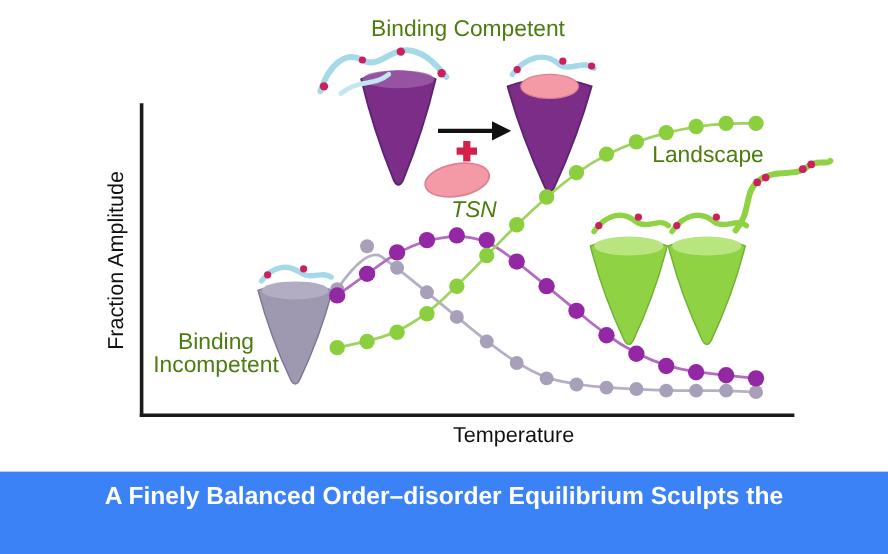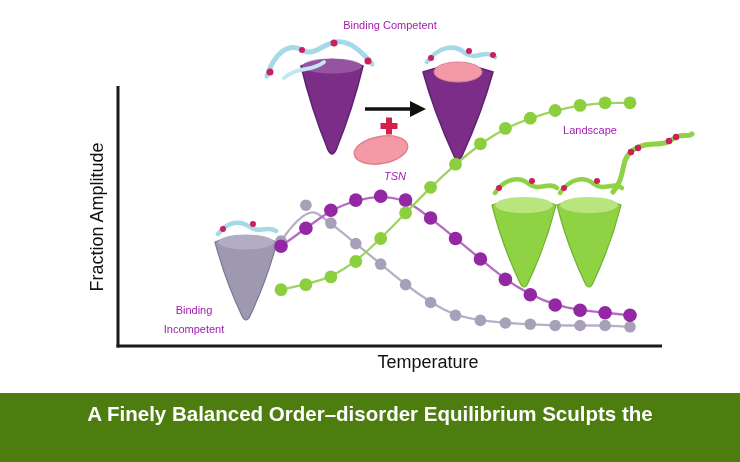--- a/index.html
+++ b/index.html
@@ -10,38 +10,38 @@
     height: 462px;
     background: #ffffff;
     overflow: hidden;
     font-family: "Liberation Sans", sans-serif;
   }
   .illus { position: absolute; z-index: 1; }
   .plot-svg { position: absolute; left: 0; top: 0; z-index: 3; pointer-events: none; }
   .axis { stroke: #1a1a1a; stroke-width: 3; }
   .lbl {
     position: absolute; z-index: 4;
-    font-size: 11px; color: #a21caf;
+    font-size: 19px; color: #4d7c0f;
     text-align: center; line-height: 18.5px;
     white-space: nowrap;
   }
   .axis-label {
     position: absolute; z-index: 4;
     font-size: 18px; color: #111111;
     text-align: center; white-space: nowrap;
   }
   .ylabel {
     left: 97px; top: 217px;
     transform: translate(-50%, -50%) rotate(-90deg);
   }
   .xlabel { left: 328px; top: 352px; width: 200px; }
   .banner {
     position: absolute; z-index: 5;
     left: 0; bottom: 0; width: 740px; height: 69px;
-    background: #4d7c0f; color: #ffffff;
+    background: #3b82f6; color: #ffffff;
     text-align: center; padding-top: 7px;
   }
   .banner-line {
     font-size: 20.5px; font-weight: bold;
     line-height: 28px; white-space: nowrap;
   }
 </style>
 </head>
 <body>
 
@@ -169,21 +169,21 @@
         <circle cx="630.0" cy="102.8" r="6.4" fill="#8ccf3e"></circle>
       </g>
   </svg>
 
   <div class="lbl" style="left:288px; top:16px; width:204px;">Binding Competent</div>
 
   <div class="lbl" style="left:364px; top:167px; width:62px;font-style:italic;">TSN</div>
 
   <div class="lbl" style="left:534px; top:121px; width:112px;">Landscape</div>
 
-  <div class="lbl" style="left:138px; top:277px; width:112px;margin-top:24px;">
+  <div class="lbl" style="left:124px; top:277px; width:112px;">
     <div>Binding</div>
     <div>Incompetent</div>
   </div>
 
   <div class="axis-label ylabel">Fraction Amplitude</div>
   <div class="axis-label xlabel">Temperature</div>
 
   <div class="banner">
     <div class="banner-line">A Finely Balanced Order–disorder Equilibrium Sculpts the</div>
   </div>

